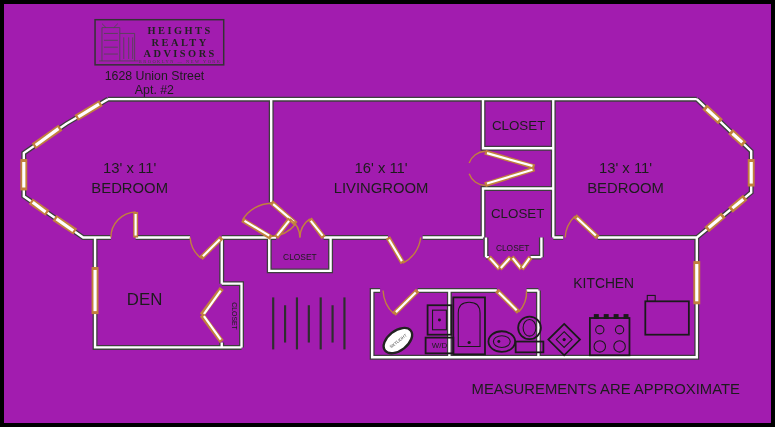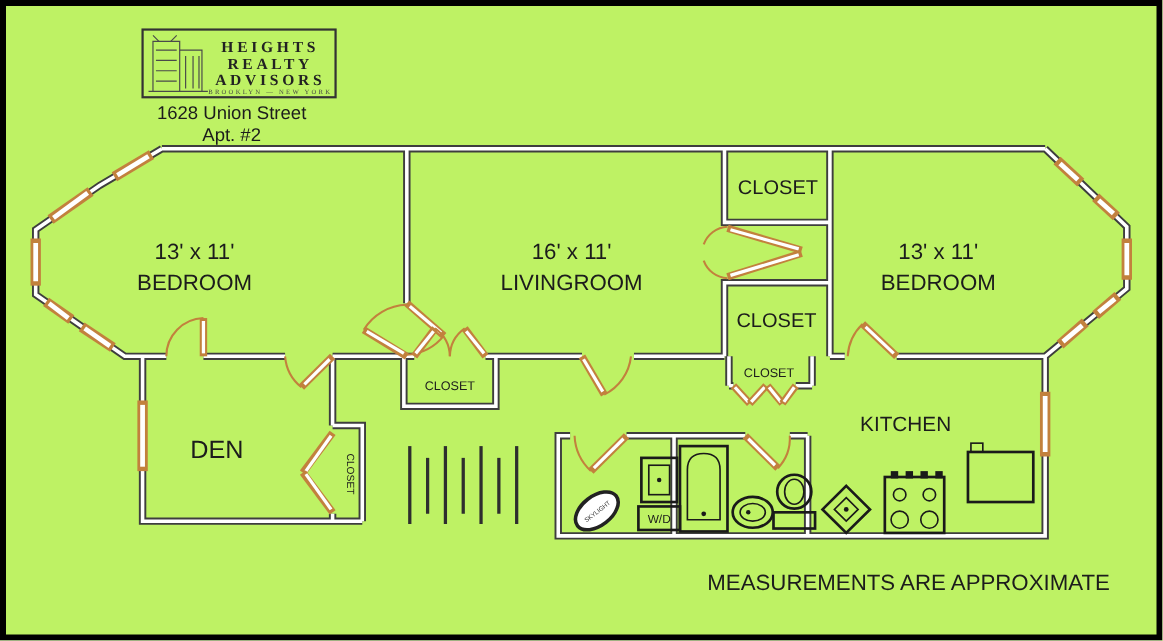--- a/index.html
+++ b/index.html
@@ -1,17 +1,17 @@
 <!DOCTYPE html>
 <html><head>
 <meta charset="utf-8">
 <style>
   html,body{margin:0;padding:0;background:#e8e8e8;}
   .page{position:relative;width:775px;height:427px;box-sizing:border-box;
-        border:4px solid #000;background:#bef264;overflow:hidden;
+        border:4px solid #000;background:#a21caf;overflow:hidden;
         font-family:"Liberation Sans",sans-serif;}
   .page svg{position:absolute;left:0;top:0;width:100%;height:100%;}
   .wall-o{fill:none;stroke:#3e3e3e;stroke-width:5;}
   .wall-i{fill:none;stroke:#ffffff;stroke-width:2.4;}
   .win-o{stroke:#c2813d;stroke-width:7;stroke-linecap:butt;}
   .win-i{stroke:#ffffff;stroke-width:3.2;stroke-linecap:butt;}
   .leaf-o{stroke:#c2813d;stroke-width:5;stroke-linecap:butt;}
   .leaf-i{stroke:#ffffff;stroke-width:2.2;stroke-linecap:butt;}
   .arc{fill:none;stroke:#c2813d;stroke-width:1.4;}
   .fix{fill:none;stroke:#1a1a1a;stroke-width:1.8;}

